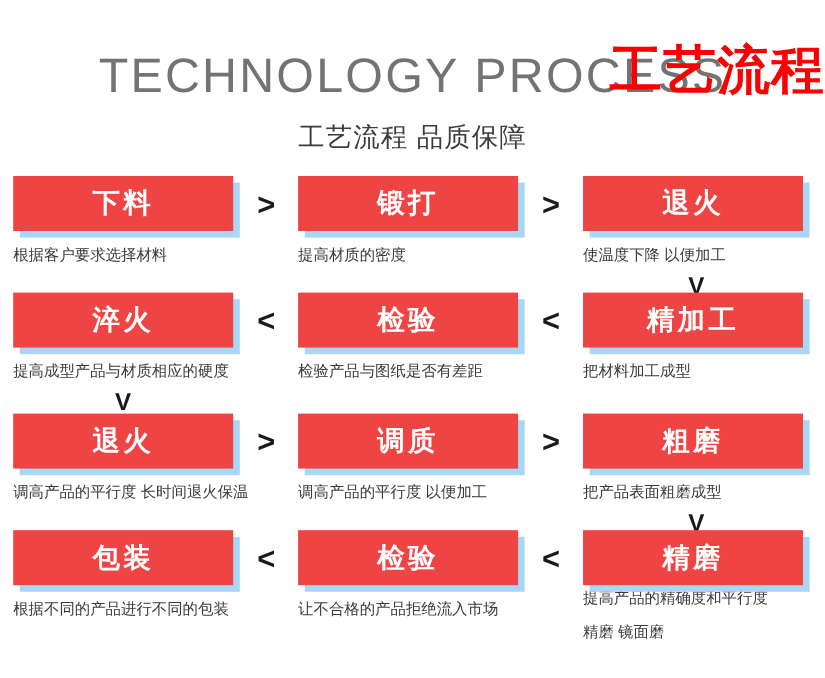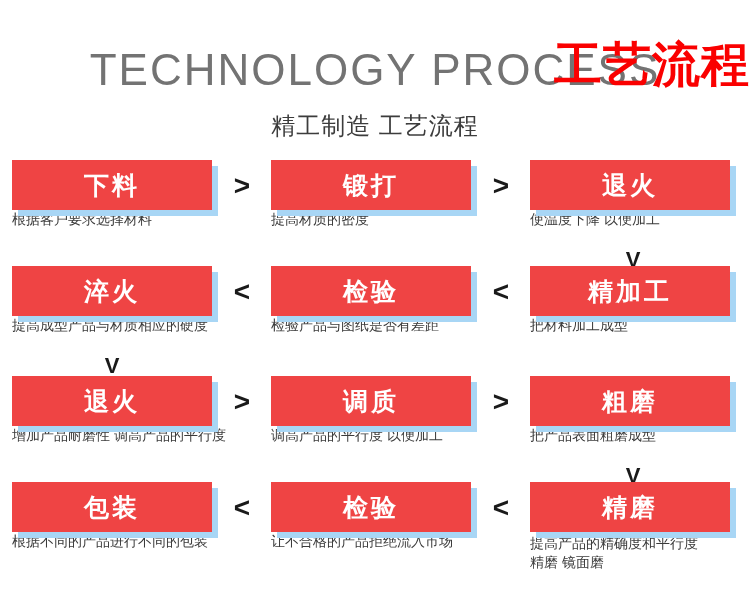--- a/index.html
+++ b/index.html
@@ -97,20 +97,21 @@
     justify-content: center;
   }
   .chip-label {
     color: #ffffff;
     font-size: 25px;
     font-weight: bold;
     letter-spacing: 3px;
     line-height: 30px;
   }
   .cell-desc {
+    margin-top: 12px;
     font-size: 14px;
     color: #3a3a3a;
     line-height: 19px;
     letter-spacing: 0px;
     white-space: nowrap;
   }
 
   
   .arrow-h {
     position: absolute;
@@ -140,21 +141,21 @@
   .arrow-v.row1 { top: 88px; }
   .arrow-v.row2 { top: 88px; }
   .arrow-v.row3 { top: 88px; }
 </style>
 </head>
 <body>
 
 <div class="header">
   <div class="header-bg-text">TECHNOLOGY PROCESS</div>
   <div class="header-title">工艺流程</div>
-  <div class="header-subtitle">精工制造 工艺流程</div>
+  <div class="header-subtitle">工艺流程 品质保障</div>
 </div>
 
 <div class="flow">
 
   <div class="flow-row r1">
     <div class="cell c1">
       <div class="chip">
         <span class="chip-label">下料</span>
       </div>
       <div class="cell-desc">根据客户要求选择材料</div>
@@ -208,21 +209,21 @@
     </div>
 
     <div class="arrow-v v-left row2">V</div>
   </div>
 
   <div class="flow-row r3">
     <div class="cell c1">
       <div class="chip">
         <span class="chip-label">退火</span>
       </div>
-      <div class="cell-desc">增加产品耐磨性 调高产品的平行度</div>
+      <div class="cell-desc">调高产品的平行度 长时间退火保温</div>
     </div>
 
     <div class="arrow-h a1">&gt;</div>
 
     <div class="cell c2">
       <div class="chip">
         <span class="chip-label">调质</span>
       </div>
       <div class="cell-desc">调高产品的平行度 以便加工</div>
     </div>

